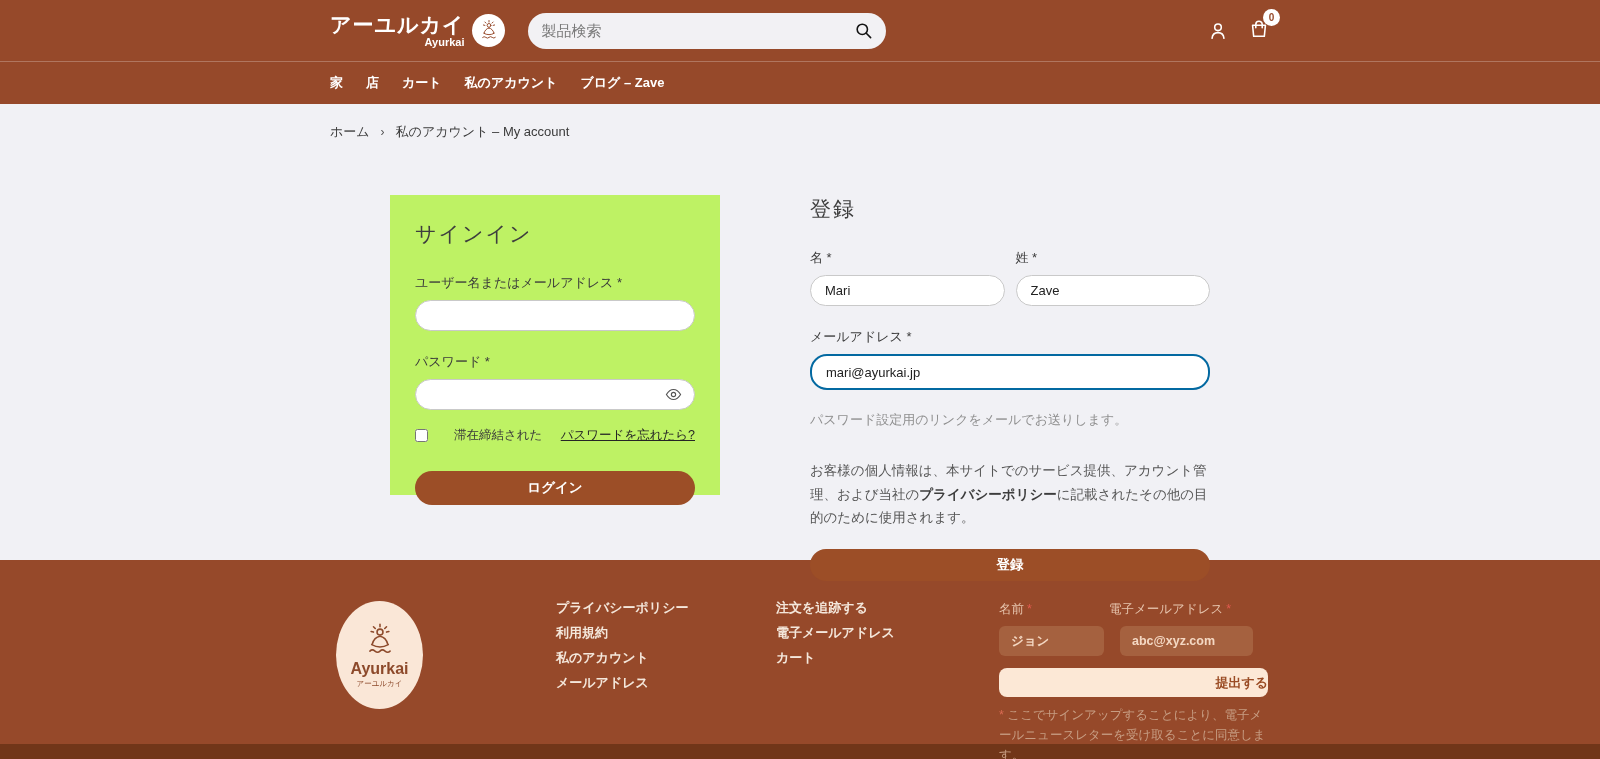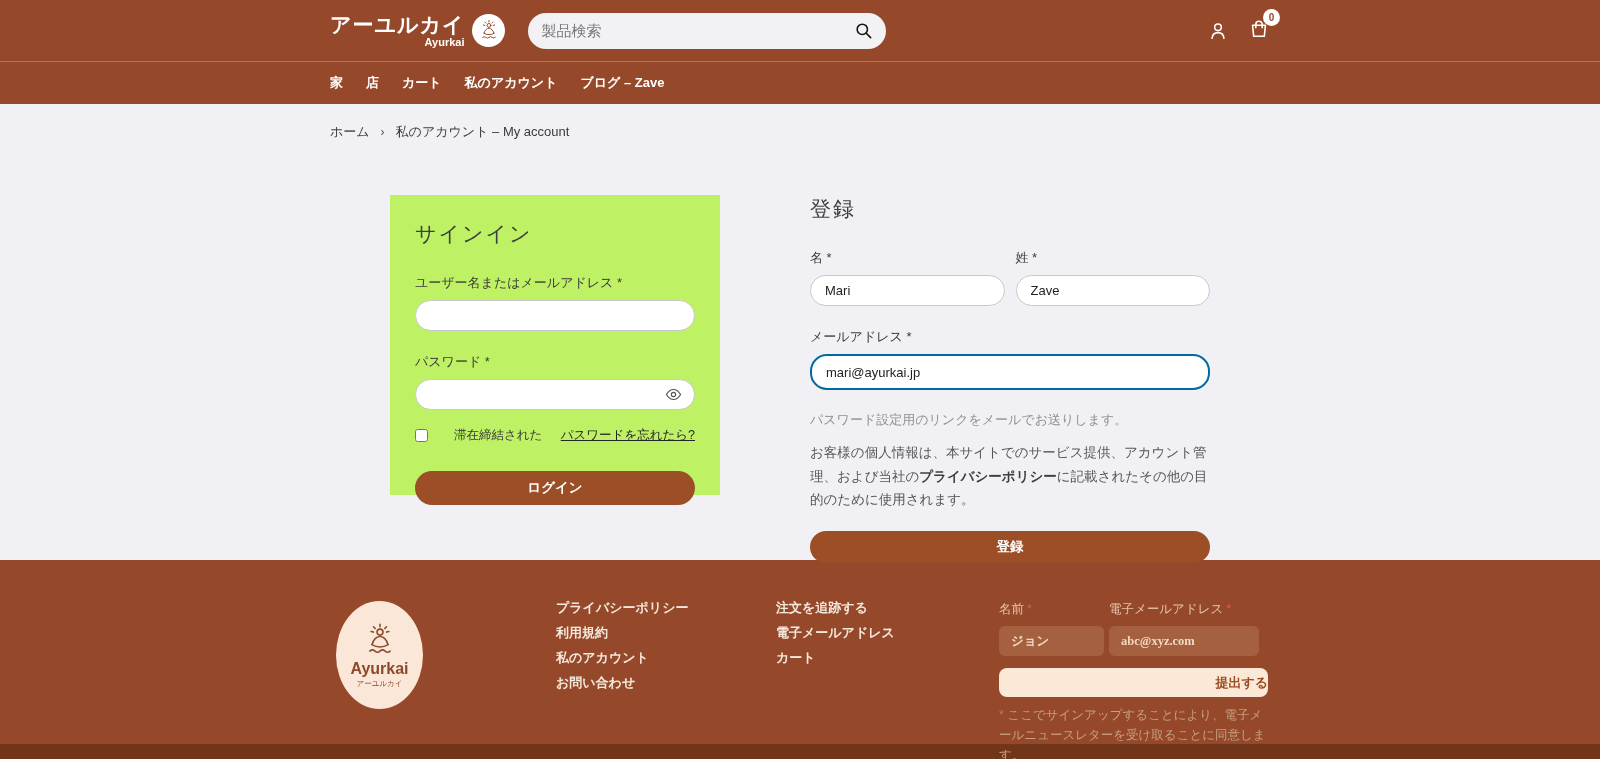--- a/index.html
+++ b/index.html
@@ -47,43 +47,43 @@
   .remember { display:flex; align-items:center; gap:26px; font-size:12.5px; color:#3a3a3a; }
   .remember input { width:13px; height:13px; cursor:pointer; }
   .forgot { font-size:12.5px; color:#262626; text-decoration:underline; cursor:pointer; }
   .btn-brown { display:block; width:100%; height:34px; background:#9c4e27; color:#fff; font-size:13.5px; font-weight:bold; border:none; border-radius:17px; cursor:pointer; font-family:inherit; }
 
   .register { margin-left:90px; width:400px; padding-top:0; }
   .name-row { display:flex; gap:11px; }
   .name-row > div { flex:1; }
   .input-focused { height:36px; border:2px solid #0369a1; border-radius:17px; }
   .hint { margin-top:21px; font-size:13px; color:#8f8f8f; }
-  .privacy { margin-top:12px; font-size:13.5px; color:#565656; line-height:1.75; }
+  .privacy { margin-top:30px; font-size:13.5px; color:#565656; line-height:1.75; }
   .privacy b { color:#3d3d3d; cursor:pointer; }
   .register .btn-brown { margin-top:19px; height:32px; border-radius:16px; }
 
   
   .footer { height:184px; background:#96492a; }
   .footer .container { display:flex; padding-top:41px; }
   .f-logo { width:87px; height:108px; margin-left:6px; background:#fae7d7; border-radius:50%; color:#8d4a2b; display:flex; flex-direction:column; align-items:center; justify-content:center; flex-shrink:0; }
   .f-logo .fig { width:38px; height:38px; }
   .f-logo-en { font-size:16px; font-weight:bold; line-height:1; margin-top:1px; }
   .f-logo-jp { font-size:7.5px; margin-top:2px; }
   .f-col1 { margin-left:133px; width:220px; }
   .f-col2 { width:223px; }
   .f-link { display:block; color:#f4e7db; font-size:13px; font-weight:600; text-decoration:none; margin-bottom:12px; line-height:13px; cursor:pointer; }
   .newsletter { width:269px; }
   .nl-labels { display:flex; font-size:12.5px; color:#e6c4ad; }
   .nl-labels .l1 { width:110px; }
   .nl-labels .req { color:#e05a4e; margin-left:3px; }
-  .nl-inputs { display:flex; gap:5px; margin-top:8px; }
+  .nl-inputs { display:flex; gap:16px; margin-top:8px; }
   .nl-input { height:30px; border:none; outline:none; border-radius:6px; background:#a5613f; color:#f4d8c3; font-size:12.5px; font-weight:600; padding:0 12px; font-family:inherit; }
   .nl-input::placeholder { color:#f4d8c3; opacity:1; }
   .nl-name { width:105px; }
-  .nl-email { width:150px;font-family:Liberation Serif, serif; }
+  .nl-email { width:133px; }
   .nl-submit { margin-top:12px; width:100%; height:29px; background:#fce8d6; color:#9a4b24; font-size:13px; font-weight:bold; border:none; border-radius:8px; cursor:pointer; font-family:inherit;text-align:right; }
   .nl-disclaimer { margin-top:8px; font-size:12.5px; line-height:1.6; color:#c79d83; }
   .nl-disclaimer .req { color:#d96a52; }
   .bottom-bar { height:15px; background:#713619; }
 </style>
 </head>
 <body>
 
 <svg width="0" height="0" style="position:absolute">
   <symbol id="medfig" viewBox="0 0 64 64">
@@ -214,21 +214,21 @@
       <svg class="fig">
           <use href="#medfig"></use>
         </svg>
       <div class="f-logo-en">Ayurkai</div>
       <div class="f-logo-jp">アーユルカイ</div>
     </div>
     <div class="f-col1">
       <a class="f-link">プライバシーポリシー</a>
       <a class="f-link">利用規約</a>
       <a class="f-link">私のアカウント</a>
-      <a class="f-link">お問い合わせ</a>
+      <a class="f-link">メールアドレス</a>
     </div>
     <div class="f-col2">
       <a class="f-link">注文を追跡する</a>
       <a class="f-link">電子メールアドレス</a>
       <a class="f-link">カート</a>
     </div>
     <div class="newsletter">
       <div class="nl-labels">
         <div class="l1"><span>名前</span><span class="req">*</span></div>
         <div><span>電子メールアドレス</span><span class="req">*</span></div>

